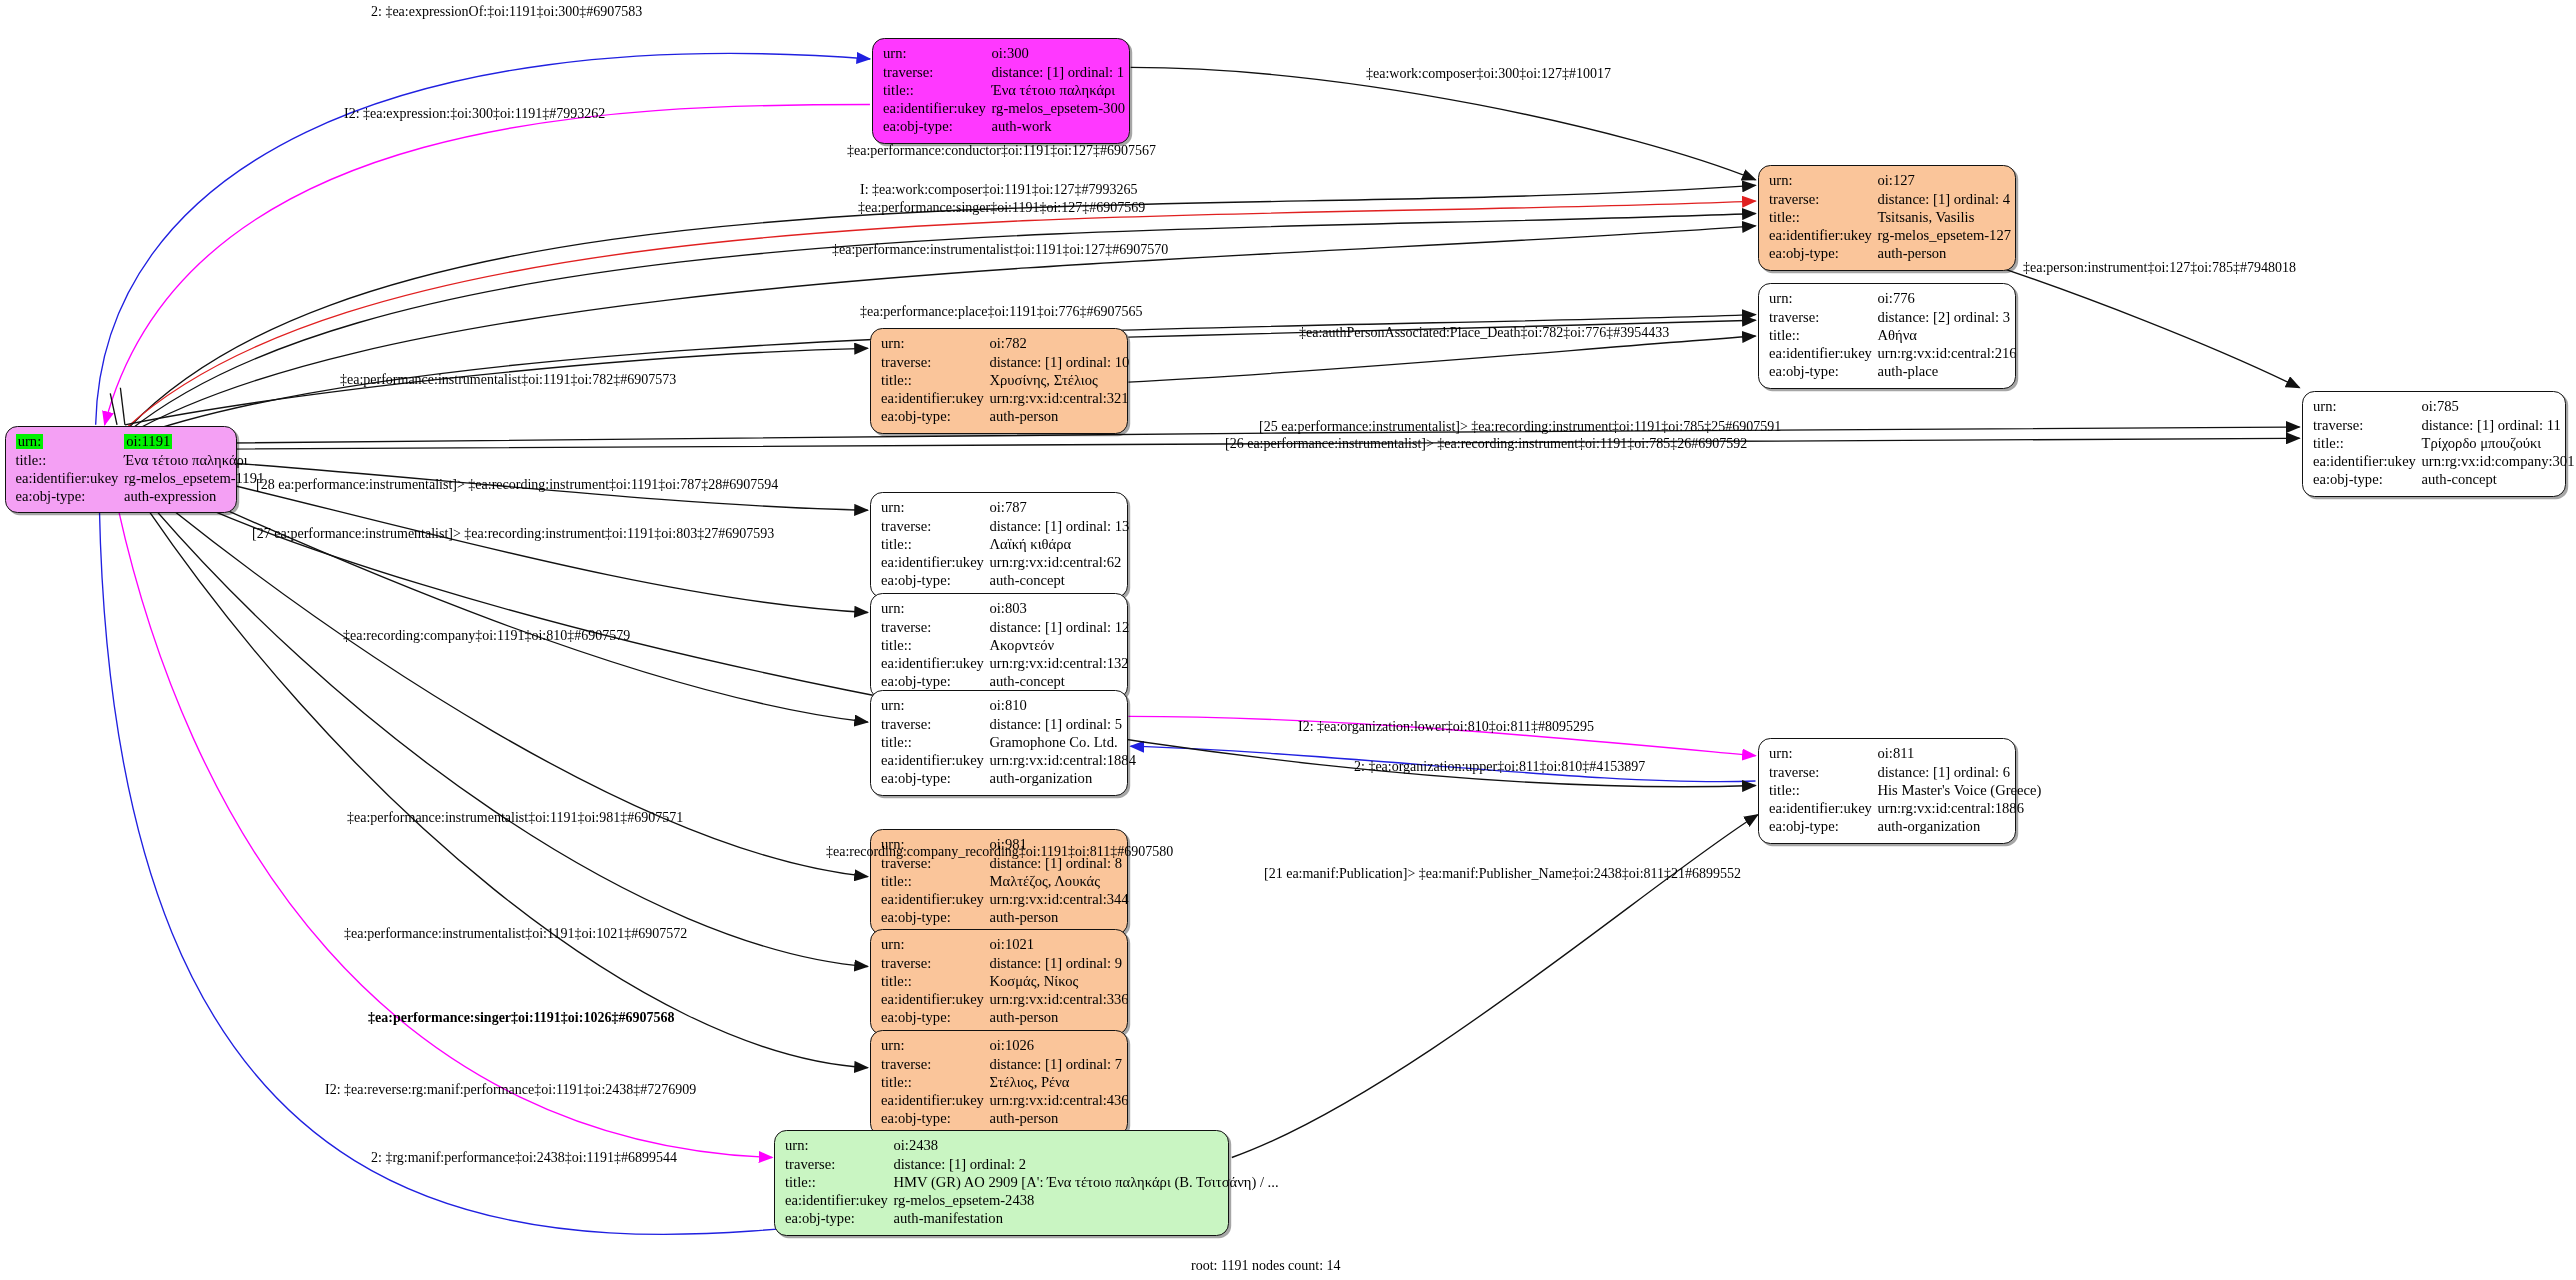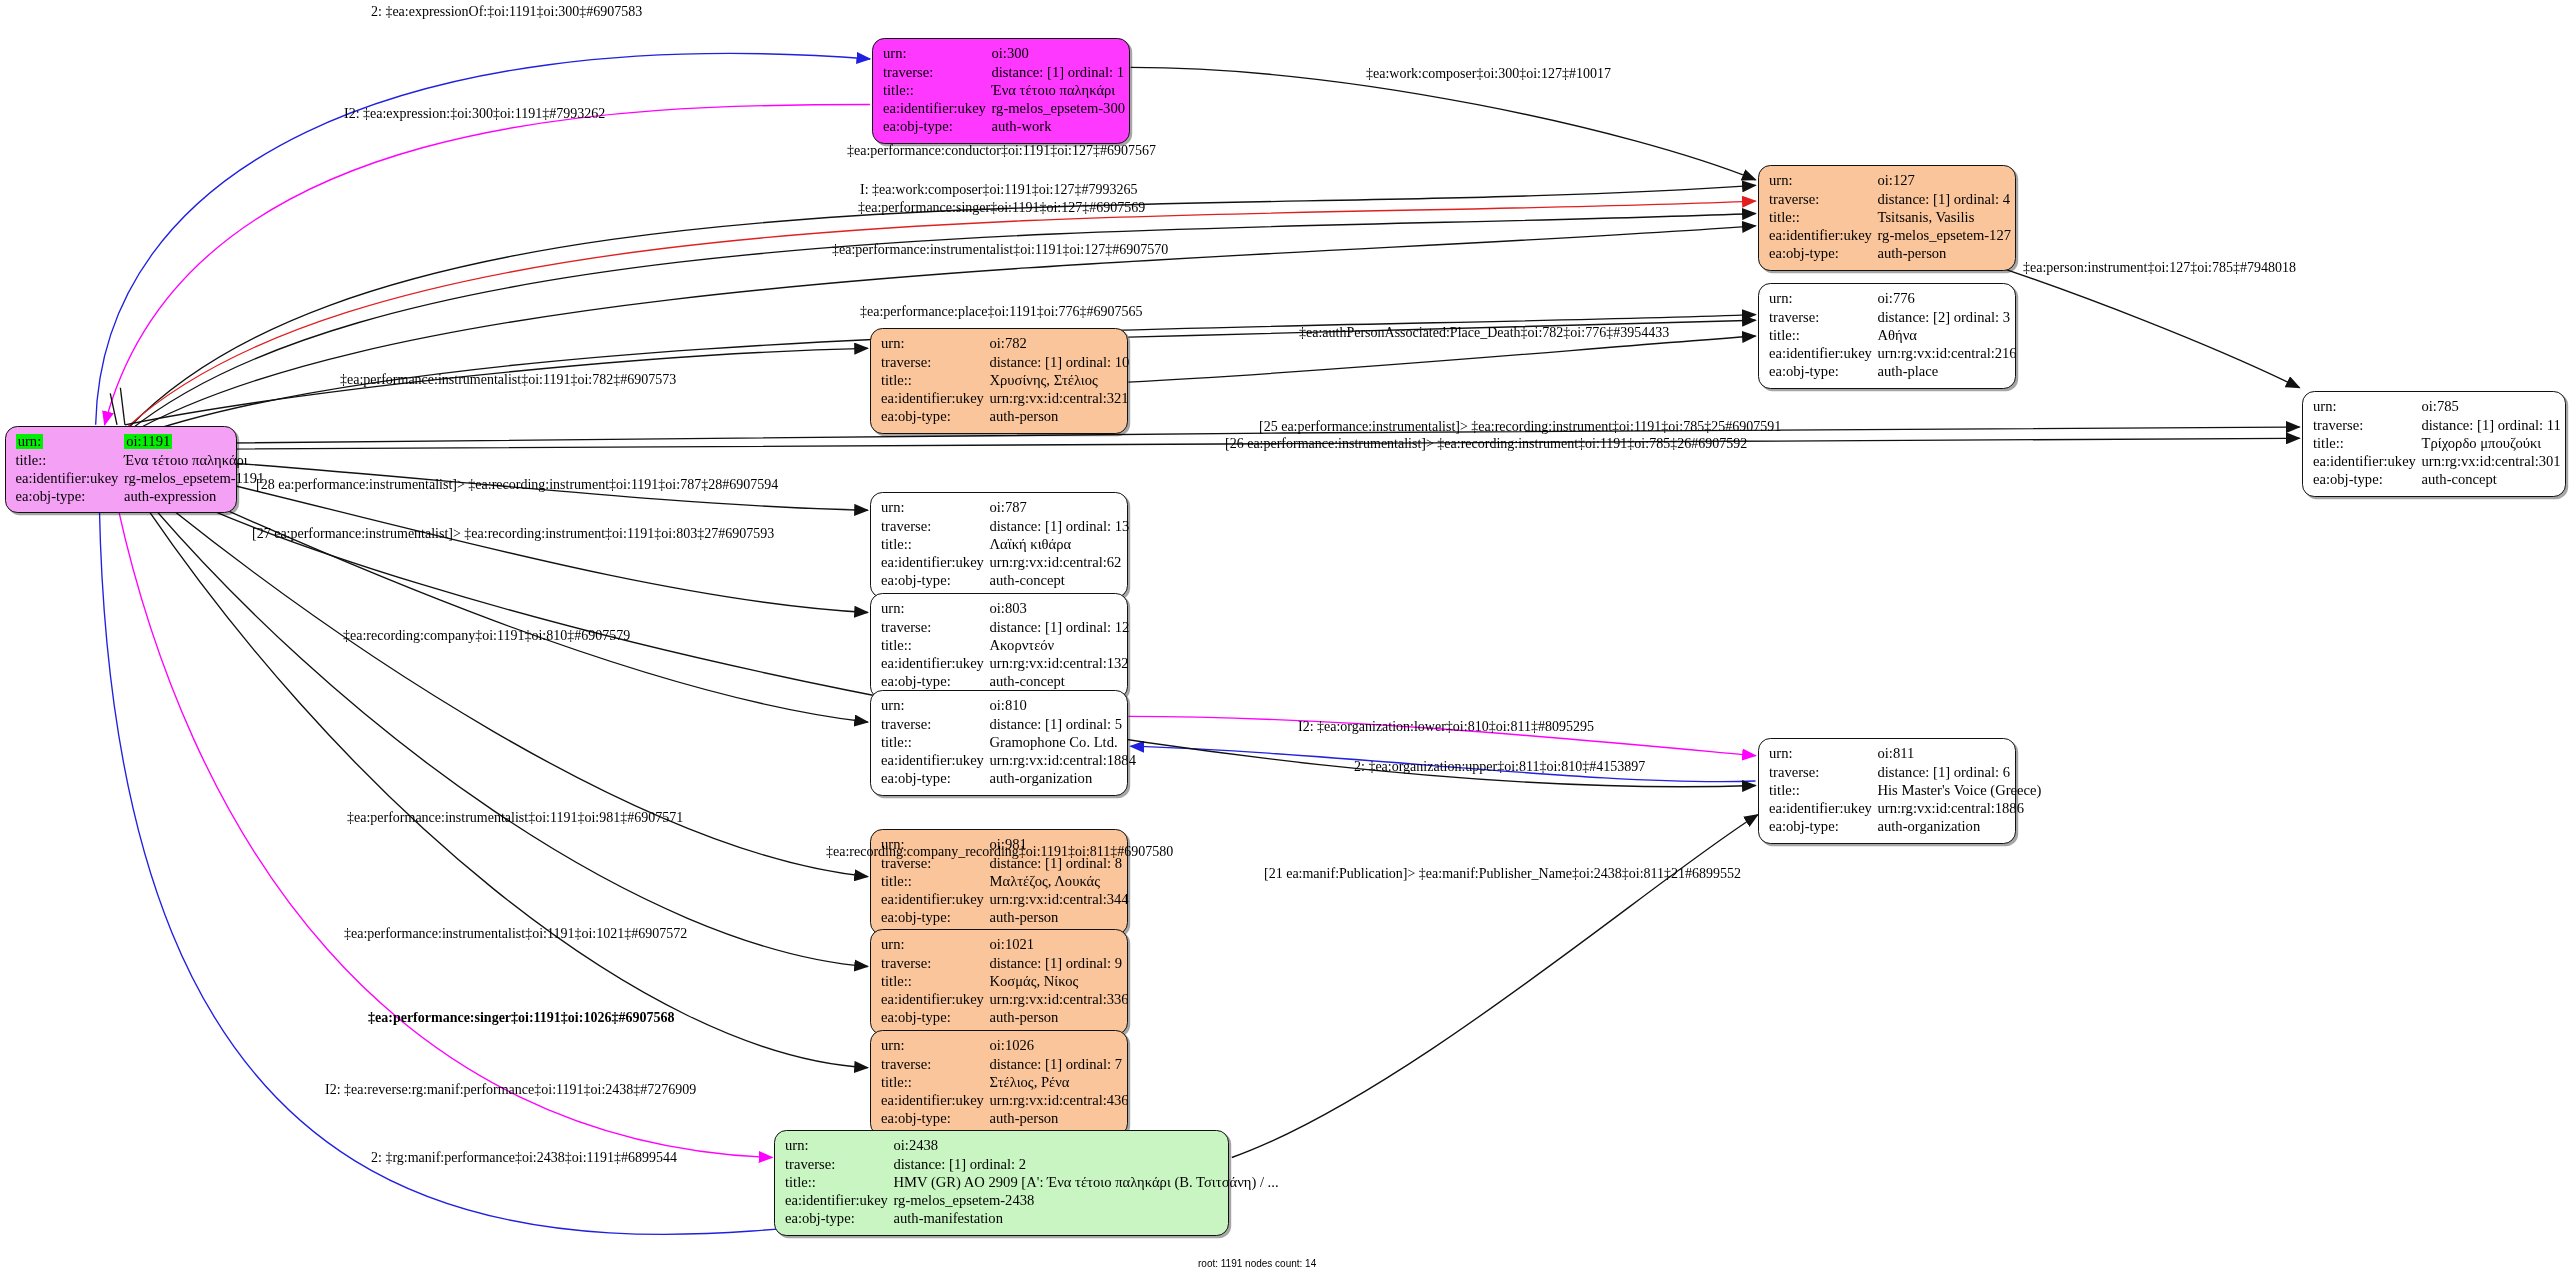--- a/index.html
+++ b/index.html
@@ -12,21 +12,21 @@
   .node.shadow{box-shadow:2.2px 2.2px 0 rgba(0,0,0,.35);}
   .node table{border-collapse:collapse;width:100%;}
   .node td{font-size:14.6px;line-height:1.02;padding:1.7px 0;white-space:nowrap;color:#000;
            font-family:"Liberation Serif", serif;}
   .node td.k{padding-right:5.6px;}
   .node td.v{padding-right:2.2px;}
   .hl{background:#00ef00;display:inline-block;padding:0 2.2px;}
 
   .elabel{position:absolute;font-size:14px;line-height:1;color:#000;white-space:nowrap;
           font-family:"Liberation Serif", serif;}
-  .footer{position:absolute;font-size:10px;color:#000;font-family:Liberation Sans, sans-serif;margin-left:7px;}
+  .footer{position:absolute;font-size:14px;color:#000;font-family:Liberation Serif, serif;}
 </style>
 </head>
 <body>
 
 <div id="canvas">
 
   <svg id="edges" viewBox="0 0 4584 2278">
     <defs>
       <marker id="ah-k" markerWidth="11" markerHeight="9" refX="10" refY="4.5" orient="auto">
         <path d="M0,0 L11,4.5 L0,9 z" fill="#111111"></path>
@@ -236,21 +236,21 @@
             <tr>
               <td class="k">traverse:</td>
               <td class="v">distance: [1]    ordinal: 11</td>
             </tr>
             <tr>
               <td class="k">title::</td>
               <td class="v">Τρίχορδο μπουζούκι</td>
             </tr>
             <tr>
               <td class="k">ea:identifier:ukey</td>
-              <td class="v">urn:rg:vx:id:central:301</td>
+              <td class="v">urn:rg:vx:id:company:301</td>
             </tr>
             <tr>
               <td class="k">ea:obj-type:</td>
               <td class="v">auth-concept</td>
             </tr>
           </tbody>
         </table>
       </div>
       <div class="node shadow" style="left: 870px; top: 492px; width: 258px; background: rgb(255, 255, 255);">
         <table>

